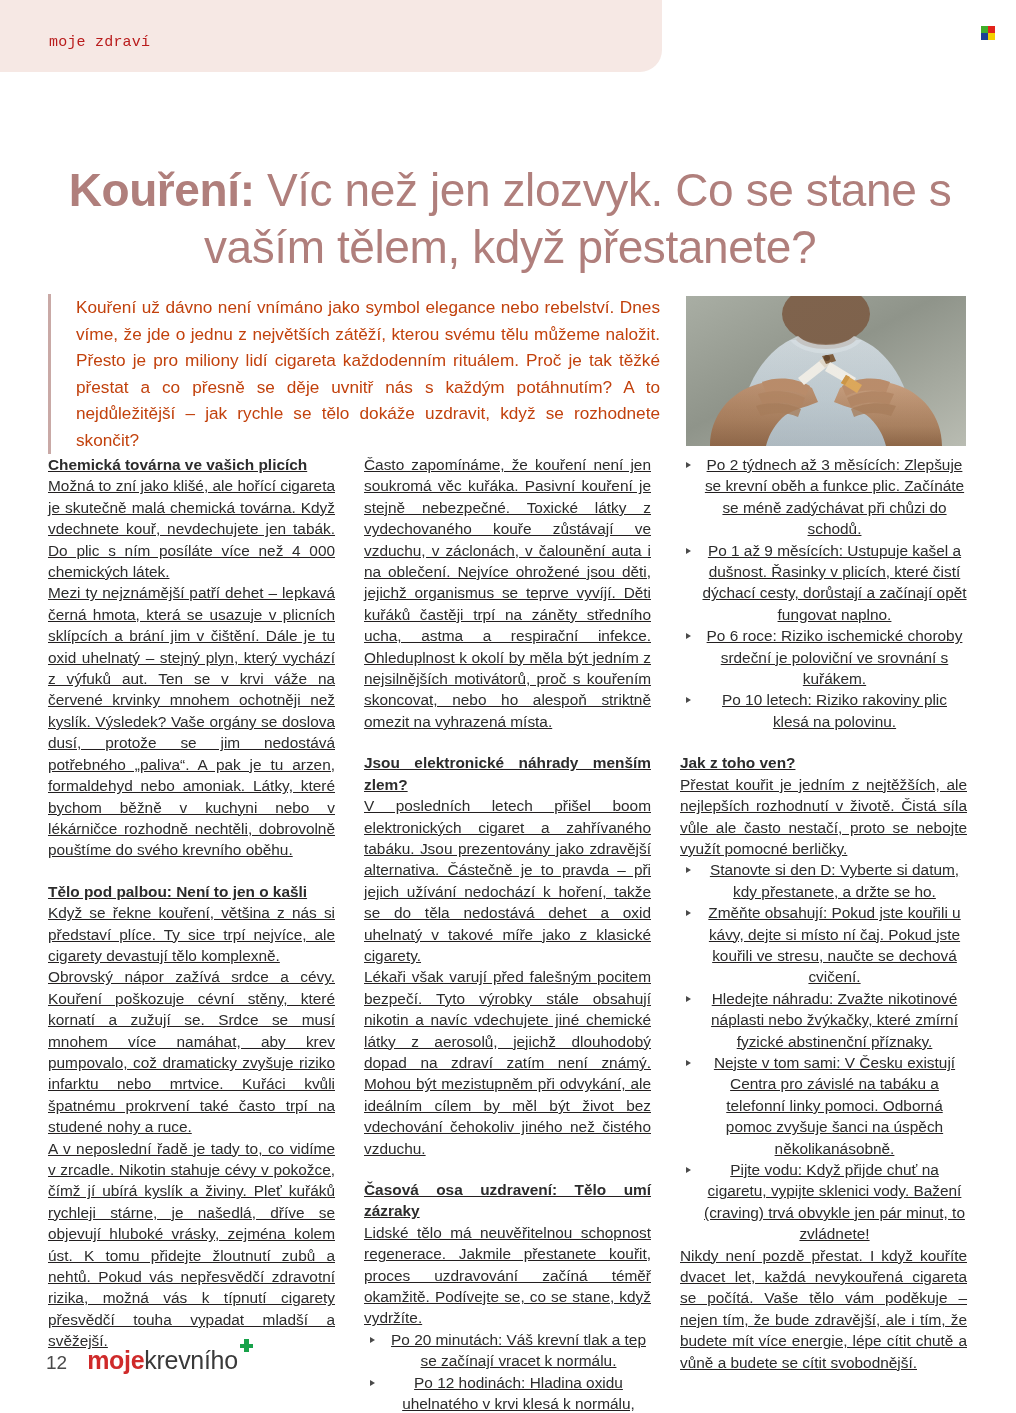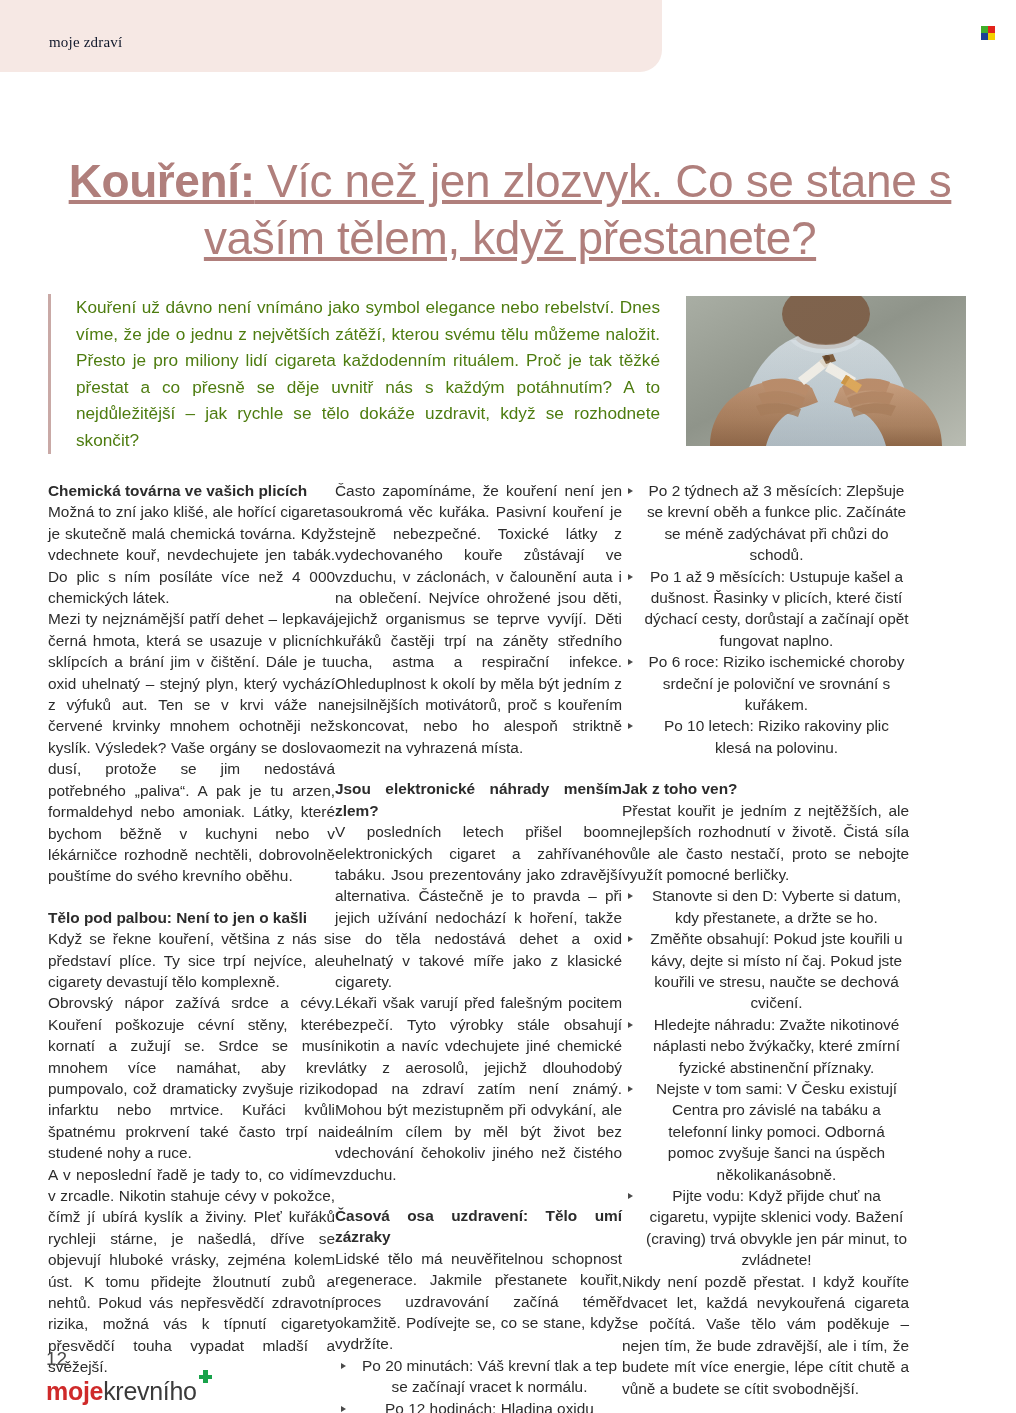--- a/index.html
+++ b/index.html
@@ -17,70 +17,69 @@
   
   .header-band{
     position:absolute; left:0; top:0;
     width:662px; height:72px;
     background:#f6e8e4;
     border-bottom-right-radius:22px;
   }
   .header-kicker{
     position:absolute; left:49px; top:34px;
     font-size:15px; letter-spacing:.2px;
-    color:#0f172a;
-    font-family:Liberation Serif, serif;
+    color:#b91c1c;
+    font-family:Liberation Mono, monospace;
   }
   .corner-mark{
     position:absolute; right:21px; top:26px;
     width:14px; height:14px;
     display:grid; grid-template-columns:1fr 1fr; grid-template-rows:1fr 1fr;
   }
   .corner-mark i{ display:block; }
   .cm-g{ background:#3fae2a; }
   .cm-r{ background:#e2231a; }
   .cm-b{ background:#1b3f94; }
   .cm-y{ background:#f4d000; }
 
   
   .title{
-    position:absolute; left:54px; top:122px; width:912px;
+    position:absolute; left:54px; top:131px; width:912px;
     font-size:46px; line-height:57px;
     color:#b07f7c;
     font-weight:400;
     letter-spacing:-.4px;
     text-align:center;
-    text-decoration:underline;
   }
   .title b{ font-weight:700; color:#b07f7c; }
 
   
   .lead{
     position:absolute; left:48px; top:294px; width:612px;
     padding-left:25px;
     border-left:3px solid #c9a9a6;
     font-size:17.2px; line-height:26.6px;
     text-align:justify;
-    color:#4d7c0f;
+    color:#c2410c;
   }
 
   
   .hero{
     position:absolute; left:686px; top:296px;
     width:280px; height:150px;
     overflow:hidden;
     background:#9aa19b;
   }
   .hero svg{ display:block; width:280px; height:150px; }
 
   
   .cols{
-    position:absolute; left:48px; top:480px;
+    position:absolute; left:48px; top:454px;
     width:920px; height:860px;
-    display:flex; 
+    display:flex; gap:29px;text-decoration:underline;
   }
   .col{ width:287px; }
   .col p{
     margin:0;
     font-size:15.4px;
     line-height:21.4px;
     text-align:justify;
     hyphens:auto;
     color:#2c2c2c;
   }
@@ -111,21 +110,21 @@
     left:6px; top:8px;
     width:0; height:0;
     border-left:5px solid #4a4a4a;
     border-top:3.6px solid transparent;
     border-bottom:3.6px solid transparent;
   }
 
   
   .footer{
     position:absolute; left:46px; top:1348px;
-    display:flex; align-items:baseline; gap:9px;flex-direction:column;
+    display:flex; align-items:baseline; gap:20px;
   }
   .pagenum{ font-size:19px; color:#4a4a4a; }
   .brand{ font-size:25px; line-height:25px; position:relative; }
   .brand .b-moje{ font-weight:700; color:#cf2a2a; letter-spacing:-.3px;}
   .brand .b-lek{ font-weight:400; color:#3a3a3a; letter-spacing:-.3px;}
   .brand .b-plus{
     position:absolute; top:-9px; right:-15px;
     width:13px; height:13px; display:block;
   }
   .brand .b-plus::before,

